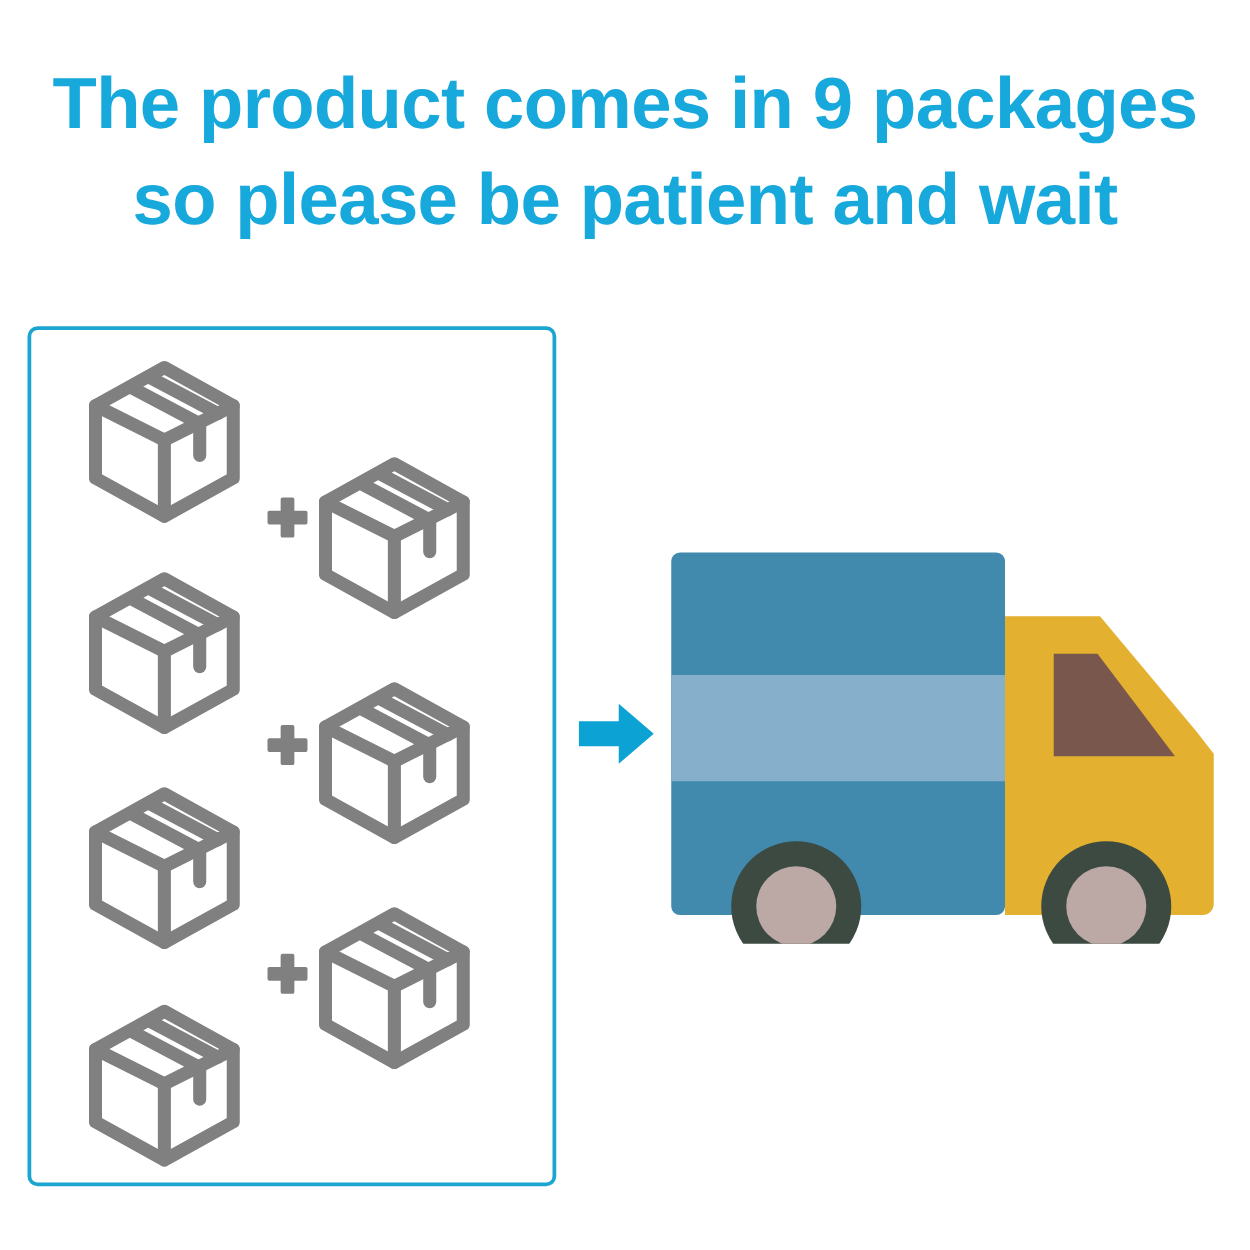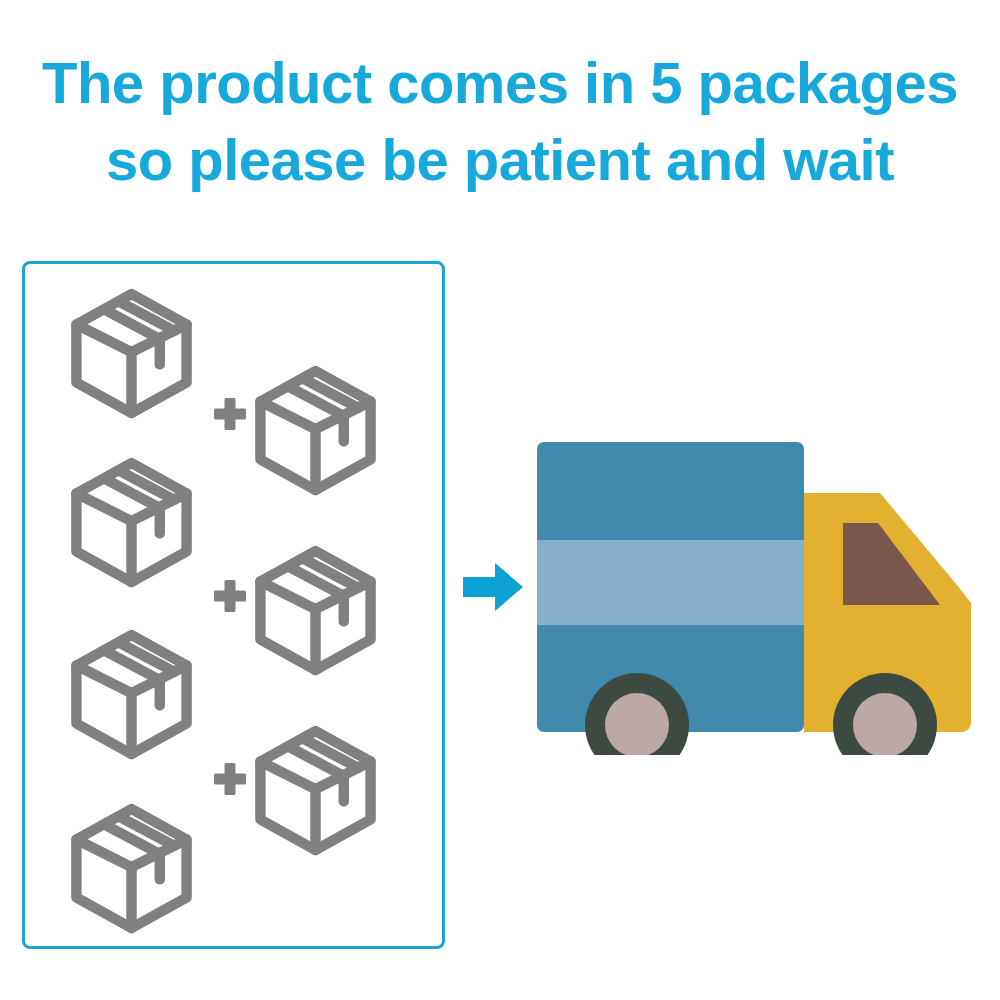--- a/index.html
+++ b/index.html
@@ -68,21 +68,21 @@
     position: absolute;
     left: 520px;
     top: 425px;
   }
 </style>
 </head>
 <body>
 
 <div id="stage">
 
-  <div id="headline">The product comes in 5 packages
+  <div id="headline">The product comes in 9 packages
 so please be patient and wait</div>
 
   <div id="package-panel">
 
     <div class="pkg-slot" style="left:34px; top:17px; width:145px; height:145px;">
       <svg viewBox="0 0 100 100" width="145" height="145" aria-hidden="true">
         <g fill="none" stroke="#808080" stroke-width="7.2" stroke-linejoin="round" stroke-linecap="round">
           <path d="M50 9 L88 30 L88 70 L50 91 L12 70 L12 30 Z"></path>
           <path d="M12 30 L50 49 L88 30"></path>
           <path d="M50 49 L50 91"></path>

